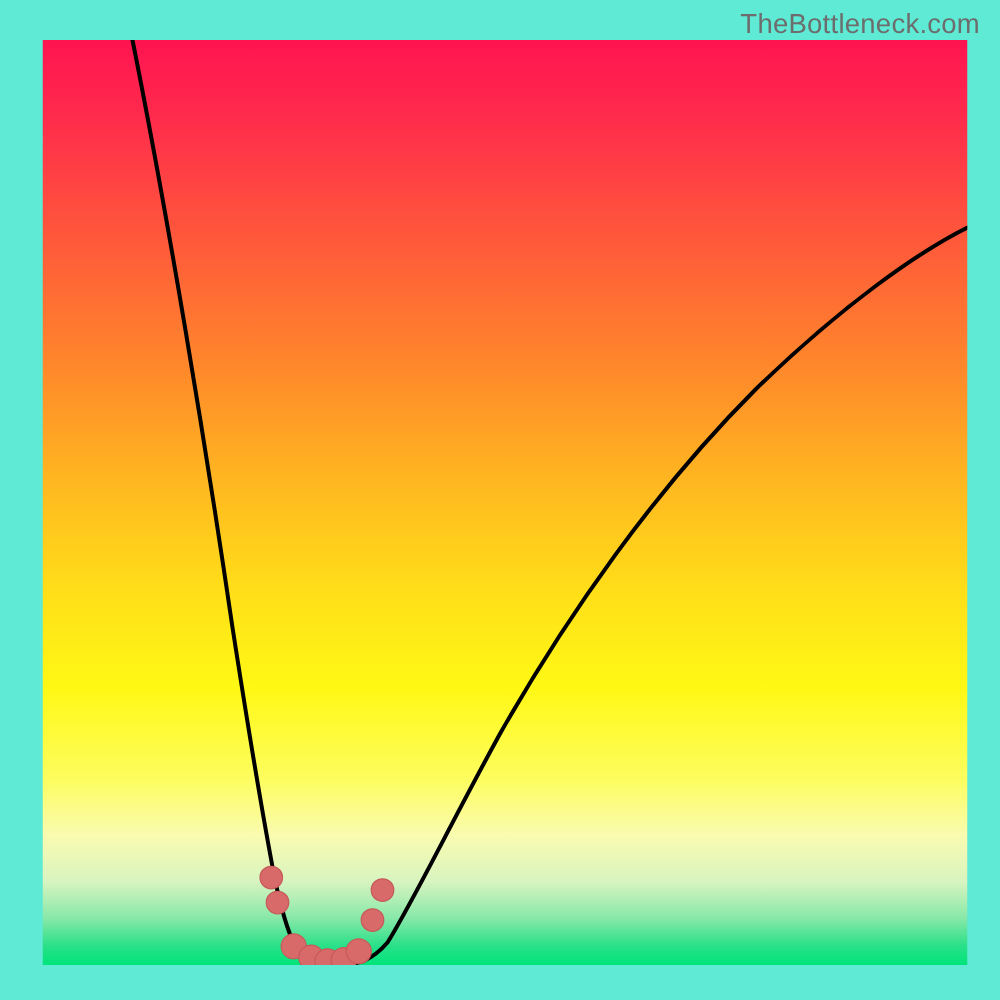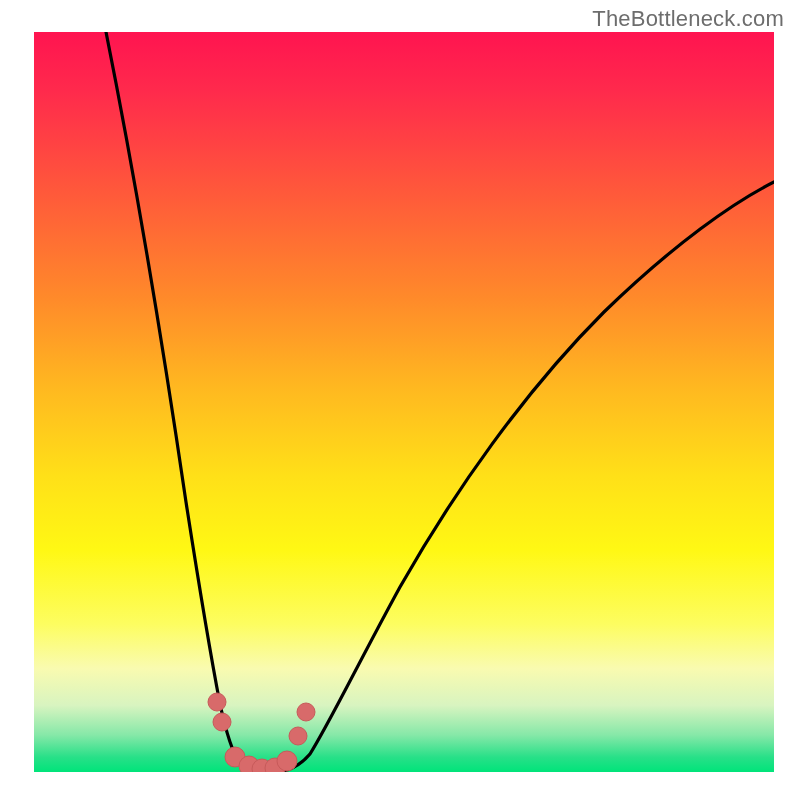--- a/index.html
+++ b/index.html
@@ -10,21 +10,21 @@
     background: #000;
     overflow: hidden;
     font-family: Arial, Helvetica, sans-serif;
   }
   .frame {
     position: absolute;
     left: 0;
     top: 0;
     width: 800px;
     height: 800px;
-    background: #ffffff;
+    background: #5eead4;
     text-align: center;
   }
   .plot-area {
     position: absolute;
     left: 34px;
     top: 32px;
     width: 740px;
     height: 740px;
     box-sizing: border-box;
     overflow: hidden;

